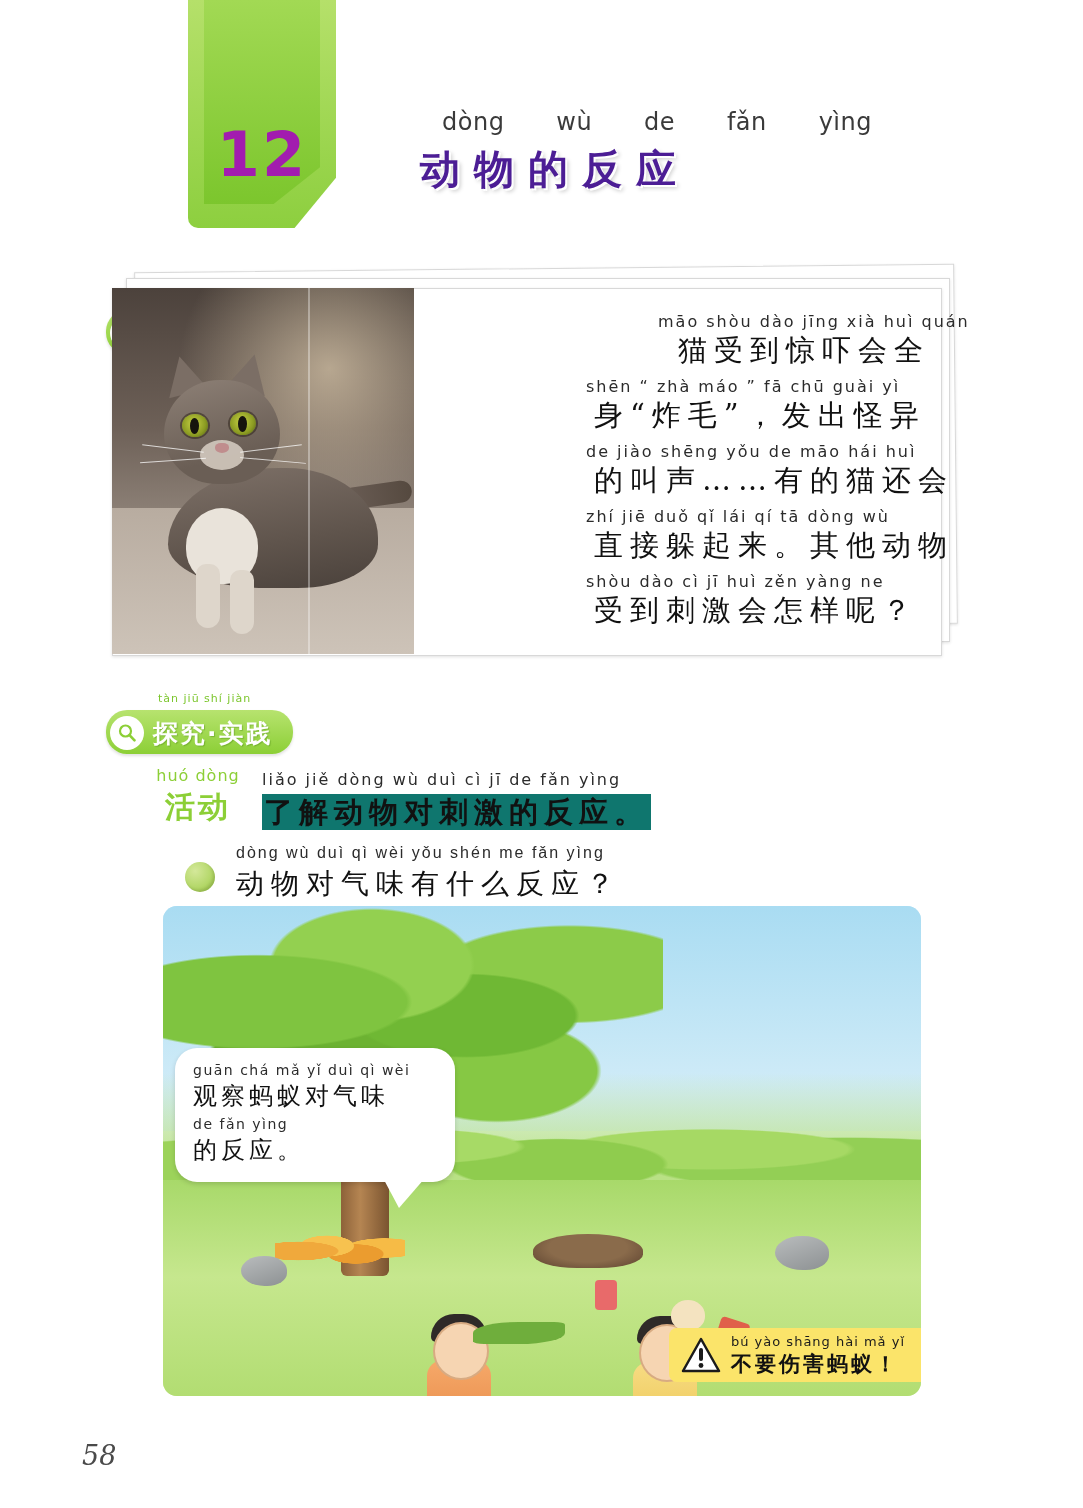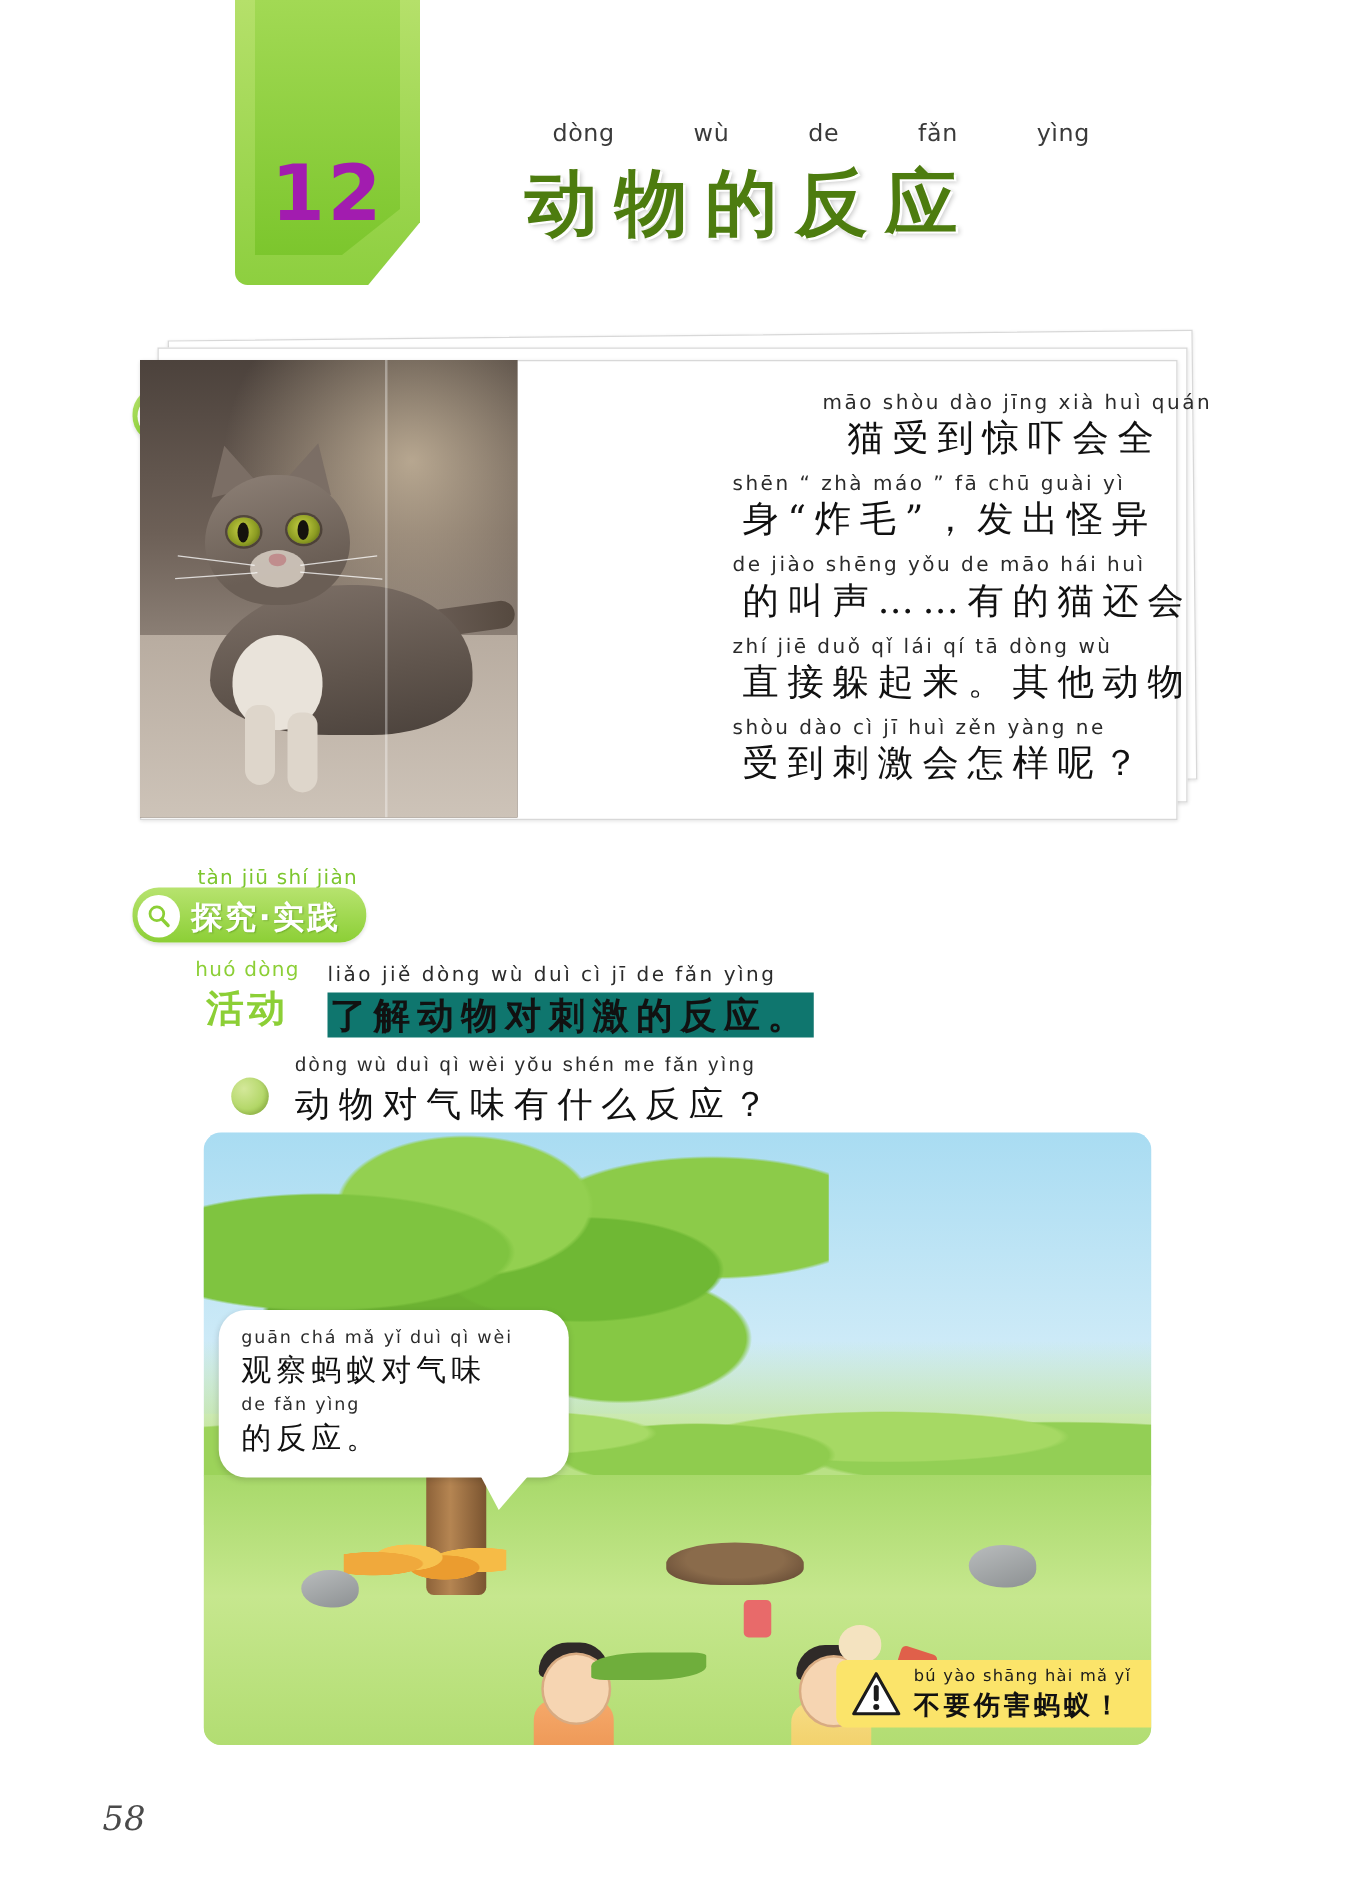--- a/index.html
+++ b/index.html
@@ -56,31 +56,32 @@
     position: absolute;
     left: 420px;
     top: 96px;
     width: 480px;
   }
   #title-pinyin {
     display: flex;
     justify-content: space-between;
     width: 430px;
     margin-left: 22px;
-    font-size: 19px;
+    font-size: 24px;
     color: #3a3a3a;
     letter-spacing: 0.5px;
     font-family: "DejaVu Sans", sans-serif;
+    margin-top: 12px;
   }
   #title-hanzi {
     margin-top: 6px;
-    font-size: 58px;
+    font-size: 40px;
     font-weight: bold;
     letter-spacing: 14px;
-    color: #4d7c0f;
+    color: #4c1d95;
     text-shadow: 2px 2px 0 #ffffff, 3px 3px 4px rgba(0,0,0,0.22);
     font-family: "DejaVu Sans", sans-serif;
   }
 
   
   .section-pill {
     position: absolute;
     height: 42px;
     border-radius: 21px;
     background: linear-gradient(180deg, #b7e36f 0%, #8ccf36 100%);
@@ -103,21 +104,21 @@
   .pill-text {
     font-size: 25px;
     font-weight: bold;
     color: #ffffff;
     letter-spacing: 2px;
     text-shadow: 1px 1px 1px rgba(60,120,10,0.35);
     font-family: "DejaVu Sans", sans-serif;
   }
   .pill-pinyin {
     position: absolute;
-    font-size: 16px;
+    font-size: 11px;
     color: #7cc62d;
     letter-spacing: 1px;
     font-family: "DejaVu Sans", sans-serif;
   }
 
   
   #scenario-card {
     position: absolute;
     left: 106px;
     top: 268px;

